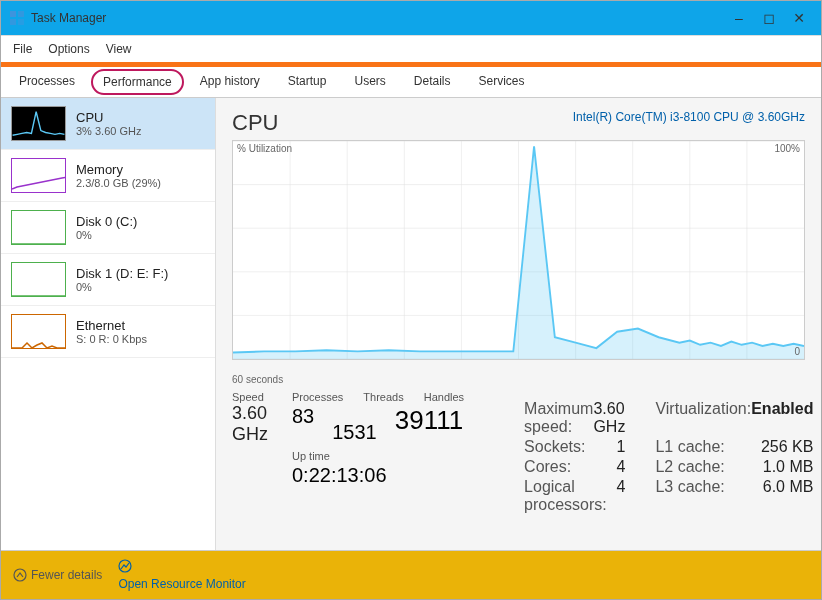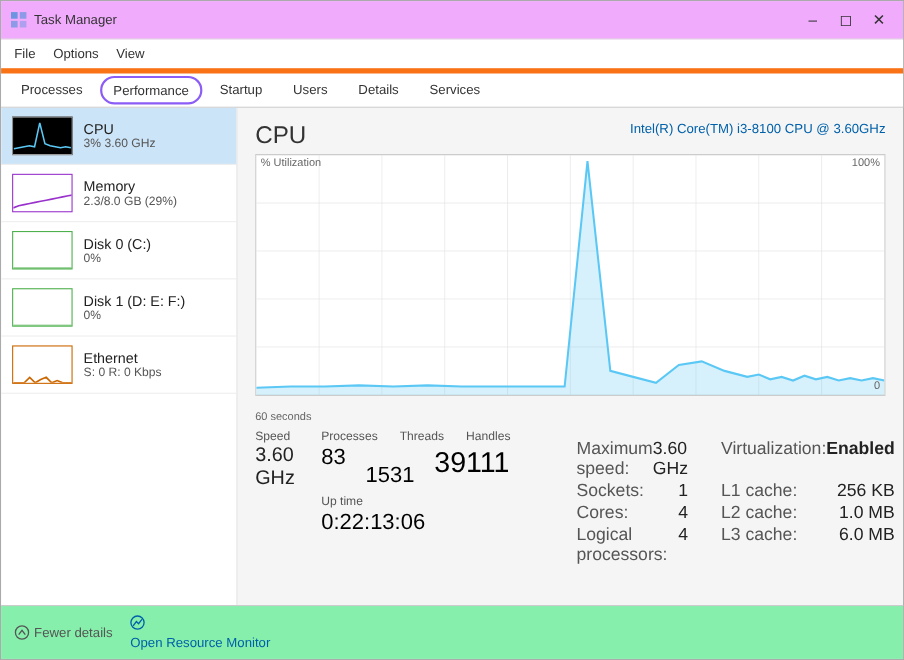--- a/index.html
+++ b/index.html
@@ -1,30 +1,30 @@
 <!DOCTYPE html>
 <html><head>
   <meta charset="utf-8">
   <style>
     * { box-sizing: border-box; margin: 0; padding: 0; }
     body { font-family: 'Segoe UI', Arial, sans-serif; font-size: 12px; background: #f0f0f0; width: 822px; height: 600px; overflow: hidden; }
 
     .window { width: 822px; height: 600px; background: #f0f0f0; border: 1px solid #aaa; display: flex; flex-direction: column; }
 
-    .title-bar { background: #f0abfc; display: flex; align-items: center; padding: 6px 8px; border-bottom: 1px solid #ddd; justify-content: space-between; }
+    .title-bar { background: #0ea5e9; display: flex; align-items: center; padding: 6px 8px; border-bottom: 1px solid #ddd; justify-content: space-between; }
     .title-bar-left { display: flex; align-items: center; gap: 6px; font-size: 12px; color: #333; }
     .title-bar-controls { display: flex; gap: 2px; }
     .title-btn { width: 28px; height: 22px; background: transparent; border: none; cursor: pointer; font-size: 14px; display: flex; align-items: center; justify-content: center; color: #333; }
 
     .menu-bar { background: #fff; display: flex; align-items: center; padding: 2px 4px; border-bottom: 5px solid #f97316; }
     .menu-item { padding: 4px 8px; cursor: pointer; font-size: 12px; color: #333; }
 
     .tab-bar { background: #fff; display: flex; align-items: center; border-bottom: 1px solid #ccc; padding: 0 4px; }
     .tab { padding: 6px 14px; cursor: pointer; font-size: 12px; color: #333; border-bottom: 2px solid transparent; }
-    .tab.performance-tab { border: 2px solid #8b5cf6; border-radius: 13px; color: #333; padding: 4px 10px; margin: 2px 2px; }
+    .tab.performance-tab { border: 2px solid #be185d; border-radius: 13px; color: #333; padding: 4px 10px; margin: 2px 2px; }
 
     .content { display: flex; flex: 1; overflow: hidden; }
 
     .sidebar { width: 215px; background: #fff; border-right: 1px solid #ddd; overflow-y: auto; }
     .sidebar-item { display: flex; align-items: center; padding: 8px 10px; cursor: pointer; border-bottom: 1px solid #eee; gap: 10px; }
     .sidebar-item.active { background: #cce4f7; }
     .sidebar-thumb { width: 55px; height: 35px; border: 1px solid #999; background: #fff; flex-shrink: 0; position: relative; overflow: hidden; }
     .sidebar-info { display: flex; flex-direction: column; }
     .sidebar-name { font-size: 13px; font-weight: 500; color: #222; }
     .sidebar-sub { font-size: 11px; color: #555; }
@@ -57,21 +57,21 @@
     .stats-grid { display: grid; grid-template-columns: 1fr 1fr; gap: 0 30px; margin-top: 8px; flex: 1; }
     .stats-grid-item { display: flex; justify-content: space-between; font-size: 16px; color: #333; padding: 1px 0; }
     .stats-grid-item .key { color: #555; }
     .stats-grid-item .val { color: #222; font-weight: 400; }
     .stats-grid-item .val.bold { font-weight: 700; }
 
     .bottom-stats { display: flex; gap: 0; }
     .bottom-left { display: flex; gap: 24px; }
     .bottom-right { margin-left: 60px; }
 
-    .footer { background: #86efac; border-top: 1px solid #ccc; padding: 8px 12px; display: flex; align-items: center; gap: 16px; }
+    .footer { background: #eab308; border-top: 1px solid #ccc; padding: 8px 12px; display: flex; align-items: center; gap: 16px; }
     .footer-btn { display: flex; align-items: center; gap: 4px; cursor: pointer; color: #555; font-size: 12px; }
     .footer-link { display: flex; gap: 4px; cursor: pointer; color: #0060aa; font-size: 12px; flex-direction: column; }
 
     
     .chart-svg { width: 100%; height: 100%; }
   </style>
 </head>
 <body>
 
 <div class="window">
@@ -95,20 +95,21 @@
 
   <div class="menu-bar">
     <span class="menu-item">File</span>
     <span class="menu-item">Options</span>
     <span class="menu-item">View</span>
   </div>
 
   <div class="tab-bar">
     <span class="tab">Processes</span>
     <span class="tab performance-tab">Performance</span>
+    <span class="tab">App history</span>
     <span class="tab">Startup</span>
     <span class="tab">Users</span>
     <span class="tab">Details</span>
     <span class="tab">Services</span>
   </div>
 
   <div class="content">
 
     <div class="sidebar">
 

